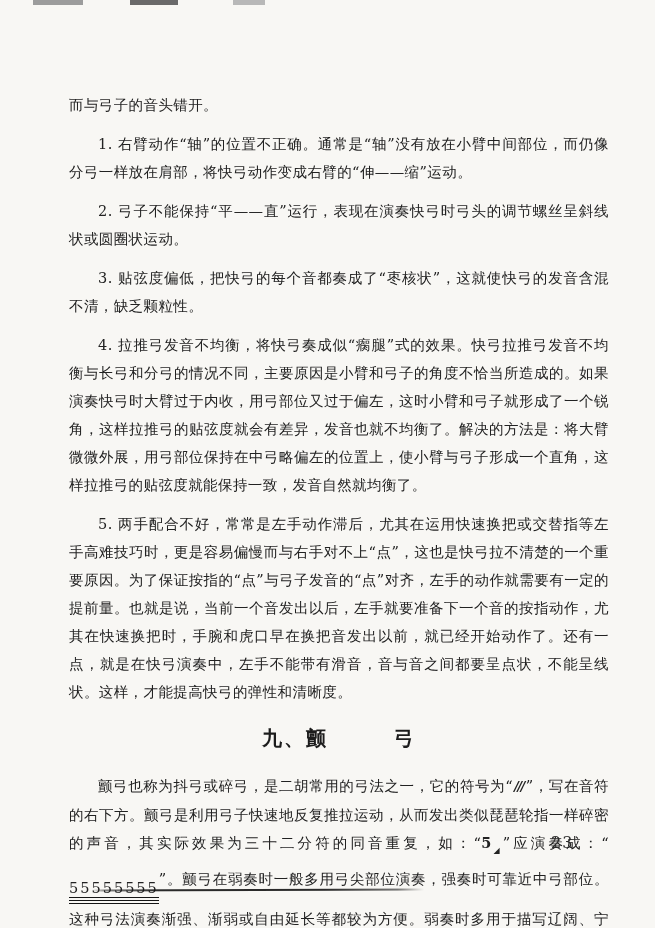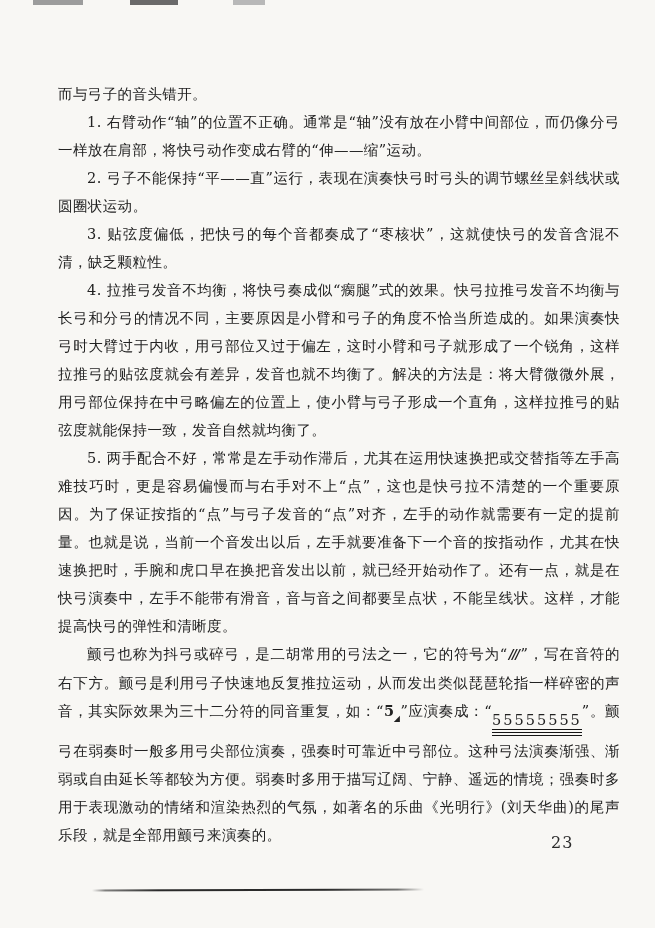--- a/index.html
+++ b/index.html
@@ -19,21 +19,21 @@
 
   .text-block {
     position: absolute;
     left: 58px; top: 80px; width: 562px;
     color: #222;
     font-size: 14.5px;
     line-height: 28px;
     text-align: justify;
     letter-spacing: 0.4px;
   }
-  .text-block p { margin: 0; }
+  .text-block p { margin: 11px; }
   .indent { text-indent: 2em; }
 
   .section-title {
     text-align: center;
     font-size: 20px;
     font-weight: bold;
     letter-spacing: 2px;
     color: #1c1c1c;
     margin: 18px 0 20px 0;
     text-indent: 0;
@@ -106,20 +106,21 @@
 <div class="top-mark m3"></div>
 
 <div class="text-block">
   <p>而与弓子的音头错开。</p>
   <p class="indent">1. 右臂动作“轴”的位置不正确。通常是“轴”没有放在小臂中间部位，而仍像分弓一样放在肩部，将快弓动作变成右臂的“伸——缩”运动。</p>
   <p class="indent">2. 弓子不能保持“平——直”运行，表现在演奏快弓时弓头的调节螺丝呈斜线状或圆圈状运动。</p>
   <p class="indent">3. 贴弦度偏低，把快弓的每个音都奏成了“枣核状”，这就使快弓的发音含混不清，缺乏颗粒性。</p>
   <p class="indent">4. 拉推弓发音不均衡，将快弓奏成似“瘸腿”式的效果。快弓拉推弓发音不均衡与长弓和分弓的情况不同，主要原因是小臂和弓子的角度不恰当所造成的。如果演奏快弓时大臂过于内收，用弓部位又过于偏左，这时小臂和弓子就形成了一个锐角，这样拉推弓的贴弦度就会有差异，发音也就不均衡了。解决的方法是：将大臂微微外展，用弓部位保持在中弓略偏左的位置上，使小臂与弓子形成一个直角，这样拉推弓的贴弦度就能保持一致，发音自然就均衡了。</p>
   <p class="indent">5. 两手配合不好，常常是左手动作滞后，尤其在运用快速换把或交替指等左手高难技巧时，更是容易偏慢而与右手对不上“点”，这也是快弓拉不清楚的一个重要原因。为了保证按指的“点”与弓子发音的“点”对齐，左手的动作就需要有一定的提前量。也就是说，当前一个音发出以后，左手就要准备下一个音的按指动作，尤其在快速换把时，手腕和虎口早在换把音发出以前，就已经开始动作了。还有一点，就是在快弓演奏中，左手不能带有滑音，音与音之间都要呈点状，不能呈线状。这样，才能提高快弓的弹性和清晰度。</p>
 
+  <h2 class="section-title">九、颤　　　弓</h2>
 
   <p class="indent"><span>颤弓也称为抖弓或碎弓，是二胡常用的弓法之一，它的符号为“</span><span class="tremolo-symbol">///</span><span>”，写在音符的右下方。颤弓是利用弓子快速地反复推拉运动，从而发出类似琵琶轮指一样碎密的声音，其实际效果为三十二分符的同音重复，如：“</span><span class="note-digit">5</span><span class="note-mark">◢</span><span>”应演奏成：“</span><span class="jianpu-notes">55555555</span><span>”。颤弓在弱奏时一般多用弓尖部位演奏，强奏时可靠近中弓部位。这种弓法演奏渐强、渐弱或自由延长等都较为方便。弱奏时多用于描写辽阔、宁静、遥远的情境；强奏时多用于表现激动的情绪和渲染热烈的气氛，如著名的乐曲《光明行》(刘天华曲)的尾声乐段，就是全部用颤弓来演奏的。</span></p>
 
 </div>
 
 <div class="page-number">23</div>
 
 <div class="scan-line"></div>
 
 <div class="watermark">

